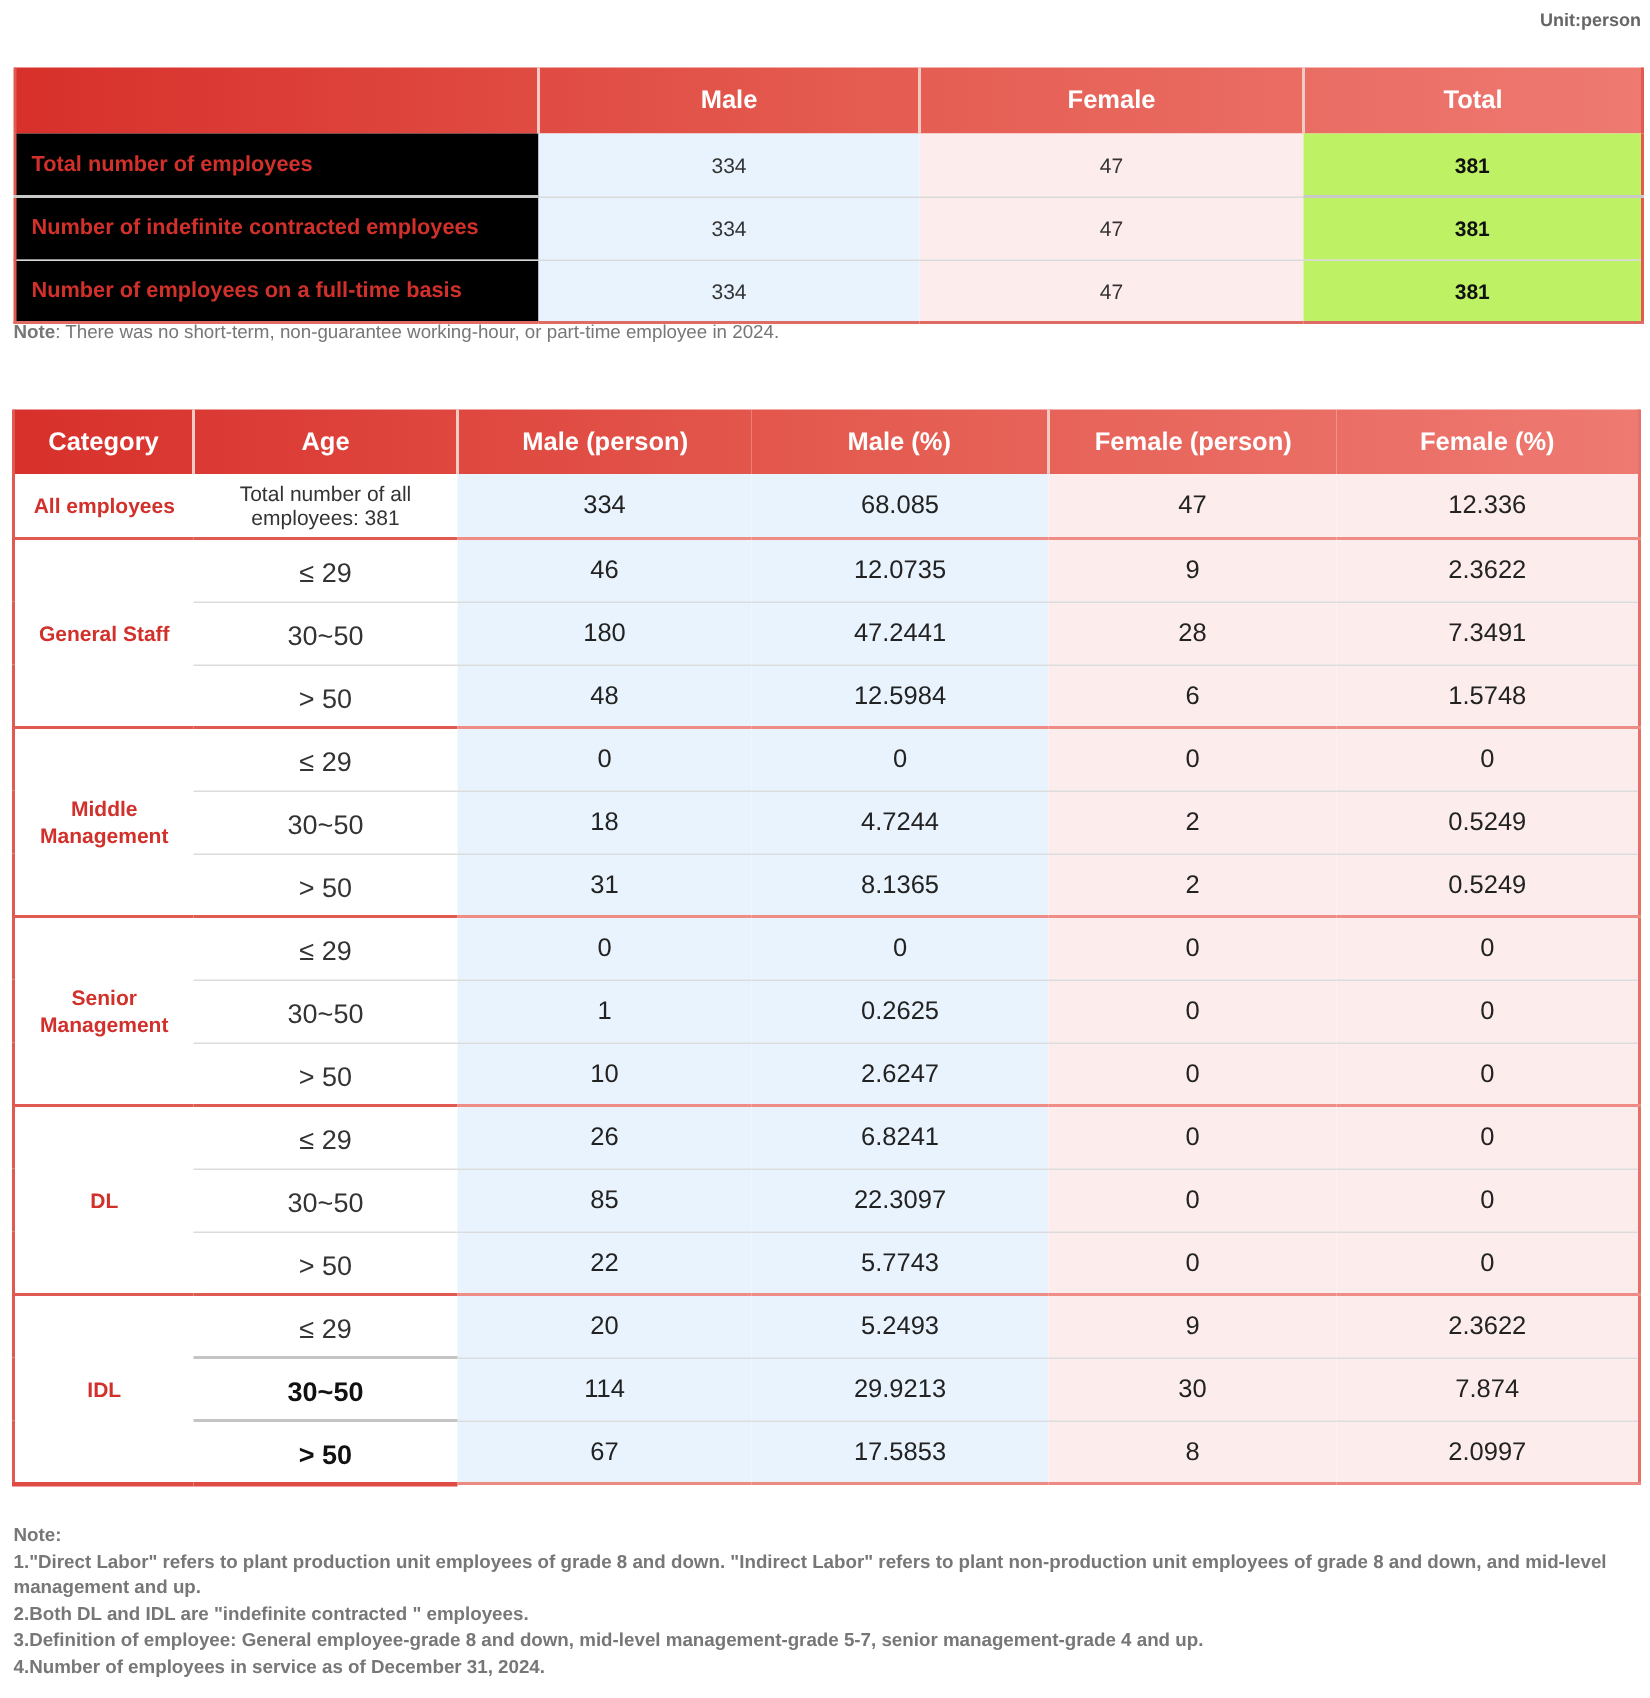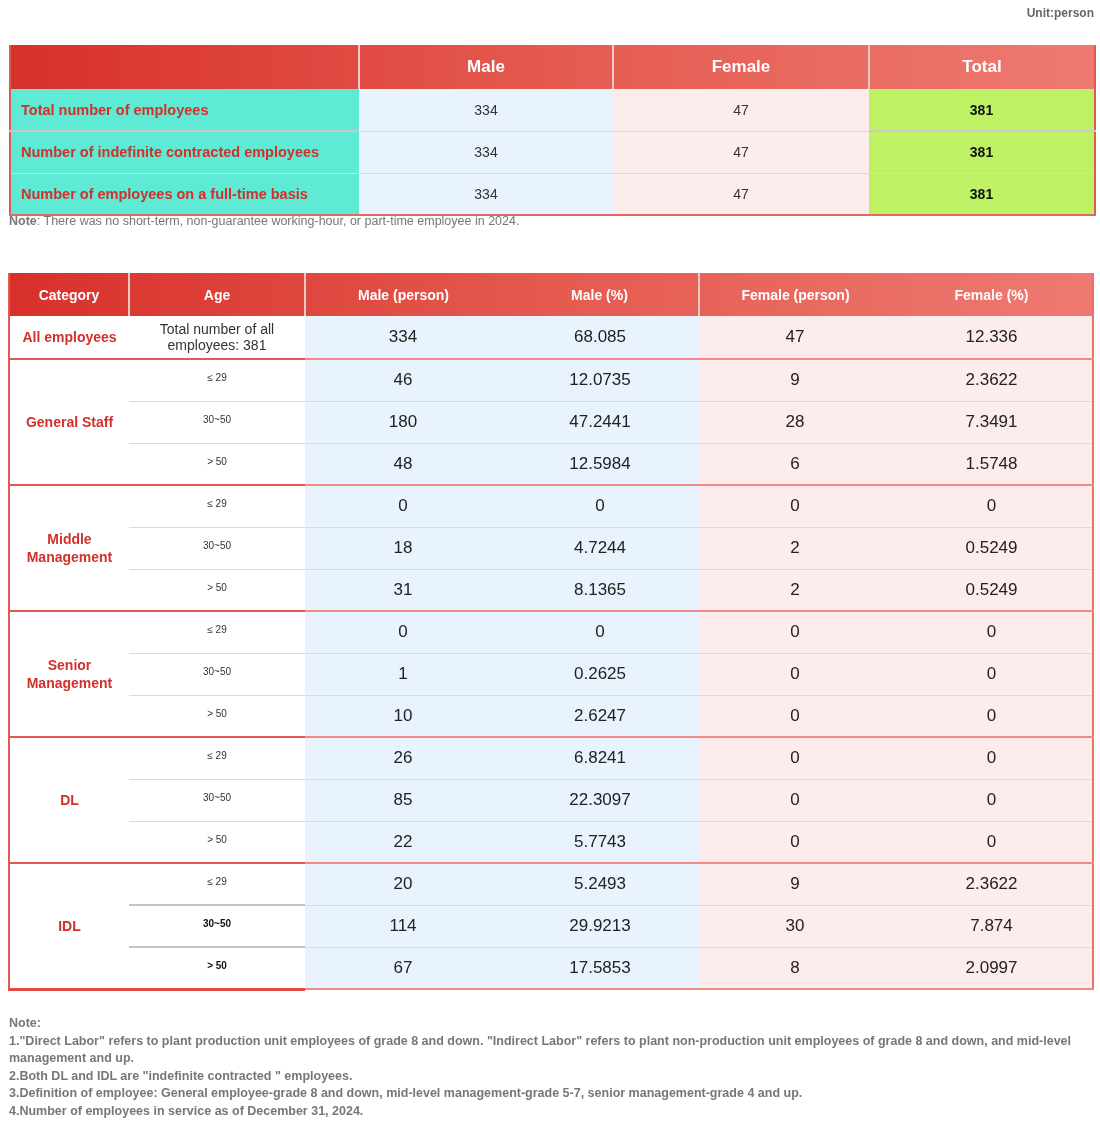--- a/index.html
+++ b/index.html
@@ -9,39 +9,39 @@
   .unit { position: absolute; right: 6px; top: 6px; font-size: 12px; color: #666; font-weight: bold; }
 
   
   .t1 { position: absolute; left: 9px; top: 28px; width: 1085px; border-collapse: collapse; table-layout: fixed;
         border-left: 2px solid #e05a52; border-right: 2px solid #e05a52; border-bottom: 2px solid #e06a64; margin-top: 17px; }
   .t1 thead tr { background: linear-gradient(90deg, #d8302b 0%, #e45a4f 50%, #ee7a72 100%); }
   .t1 th { height: 44px; color: #fff; font-size: 17px; font-weight: bold; text-align: center; border-left: 2px solid #f3c9c6; }
   .t1 th:first-child { border-left: none; }
   .t1 td { height: 42px; font-size: 14px; text-align: center; border-top: 1px solid #d9d9d9; }
   .t1 tbody tr:first-child td { border-top: none; }
-  .t1 td.lbl { text-align: left; padding-left: 10px; color: #d2302a; font-weight: bold; font-size: 14.5px; background: #5eead4; }
+  .t1 td.lbl { text-align: left; padding-left: 10px; color: #d2302a; font-weight: bold; font-size: 14.5px; background: #000000; }
   .t1 td.male { background: #e8f3fd; color: #333; }
   .t1 td.female { background: #fcecec; color: #333; }
   .t1 td.total { background: #bef264; font-weight: bold; color: #111; }
   .t1 tbody tr:nth-child(2) td.lbl, .t1 tbody tr:nth-child(2) td.total { border-top: 2px solid #c9c9c9; }
 
   .note1 { position: absolute; left: 9px; top: 214px; font-size: 12.5px; color: #777; }
   .note1 b { font-weight: bold; color: #777; }
 
   
   .t2 { position: absolute; left: 8px; top: 273px; width: 1084px; border-collapse: collapse; table-layout: fixed;
         border-left: 2px solid #e05a52; border-right: 2px solid #e8706a; }
   .t2 thead tr { background: linear-gradient(90deg, #d8302b 0%, #e45a4f 50%, #ee7a72 100%); }
-  .t2 th { height: 43px; color: #fff; font-size: 14px; font-weight: bold; text-align: center; border-left: 2px solid #f3c9c6; }
+  .t2 th { height: 43px; color: #fff; font-size: 17px; font-weight: bold; text-align: center; border-left: 2px solid #f3c9c6; }
   .t2 th:first-child { border-left: none; }
   .t2 th.nosep { border-left: none; }
   .t2 td { height: 42px; text-align: center; font-size: 17px; color: #222; border-top: 1px solid #dcdcdc; vertical-align: middle; }
   .t2 td.cat { color: #d2302a; font-weight: bold; font-size: 14px; background: #fff; line-height: 18px; }
-  .t2 td.age { font-size: 10px; color: #333; background: #fff; vertical-align: top; padding-top: 12px; }
+  .t2 td.age { font-size: 18px; color: #333; background: #fff; vertical-align: top; padding-top: 12px; }
   .t2 td.age.bold { font-weight: bold; color: #111; }
   .t2 td.age.mid { vertical-align: middle; padding-top: 0; line-height: 16px; font-size: 14px; margin-top: 13px; }
   .t2 td.m { background: #e8f3fd; }
   .t2 td.f { background: #fcecec; }
   .t2 tr.grp td { border-top: 2px solid #f08c86; }
   .t2 tr.grp td.cat, .t2 tr.grp td.age { border-top: 2px solid #e05a52; }
   .t2 tr.first td { border-top: none; }
   .t2 tr.last td { border-bottom: 2px solid #ee8a84; }
   .t2 tr.last td.cat, .t2 tr.last td.age { border-bottom: 3px solid #e04a44; }
   .t2 tr.gray td.age { border-top: 2px solid #c4c4c4; }

